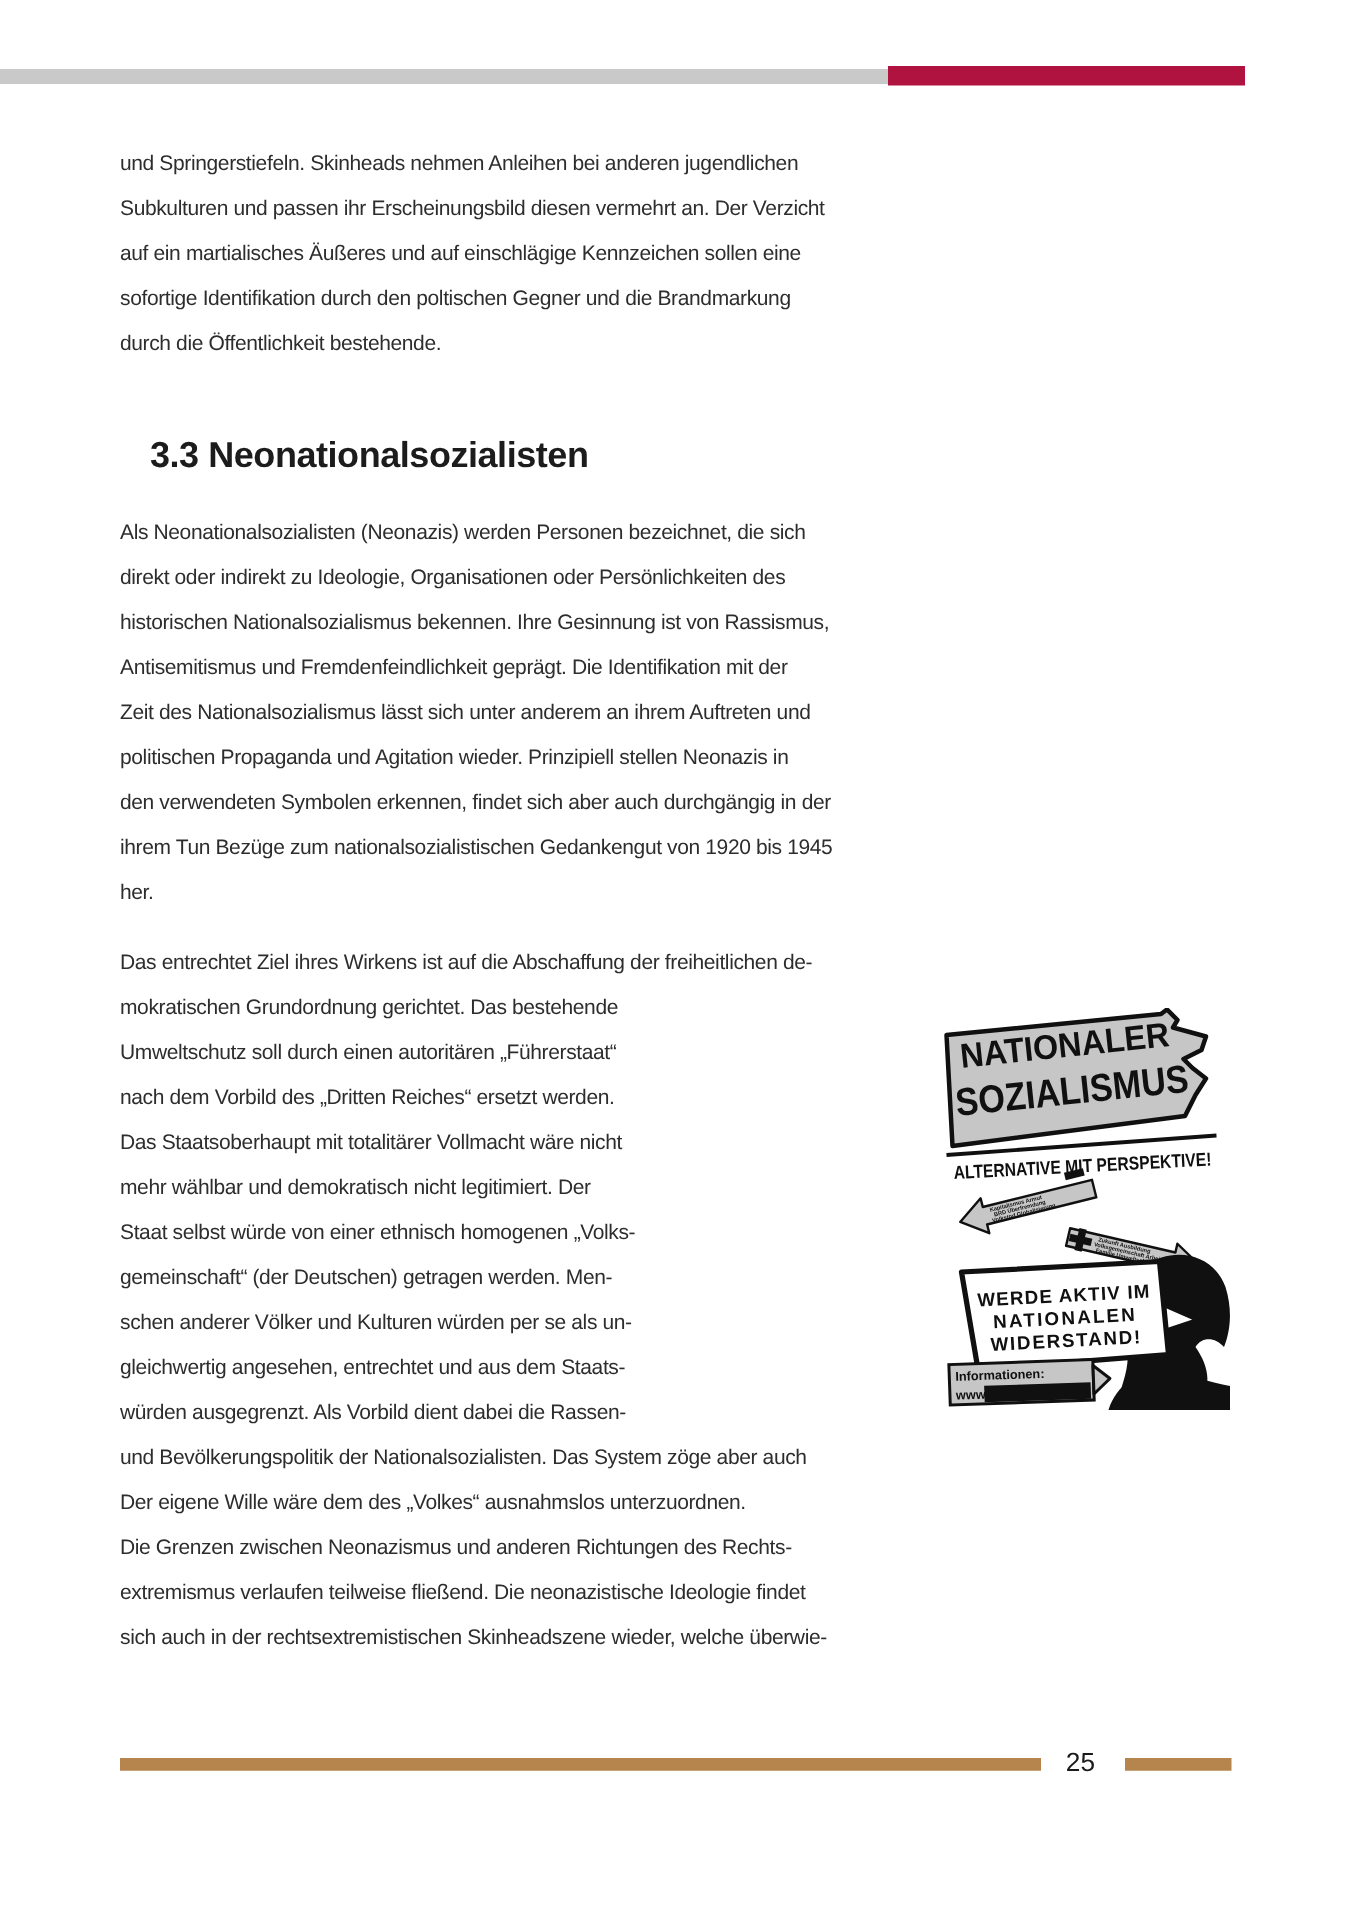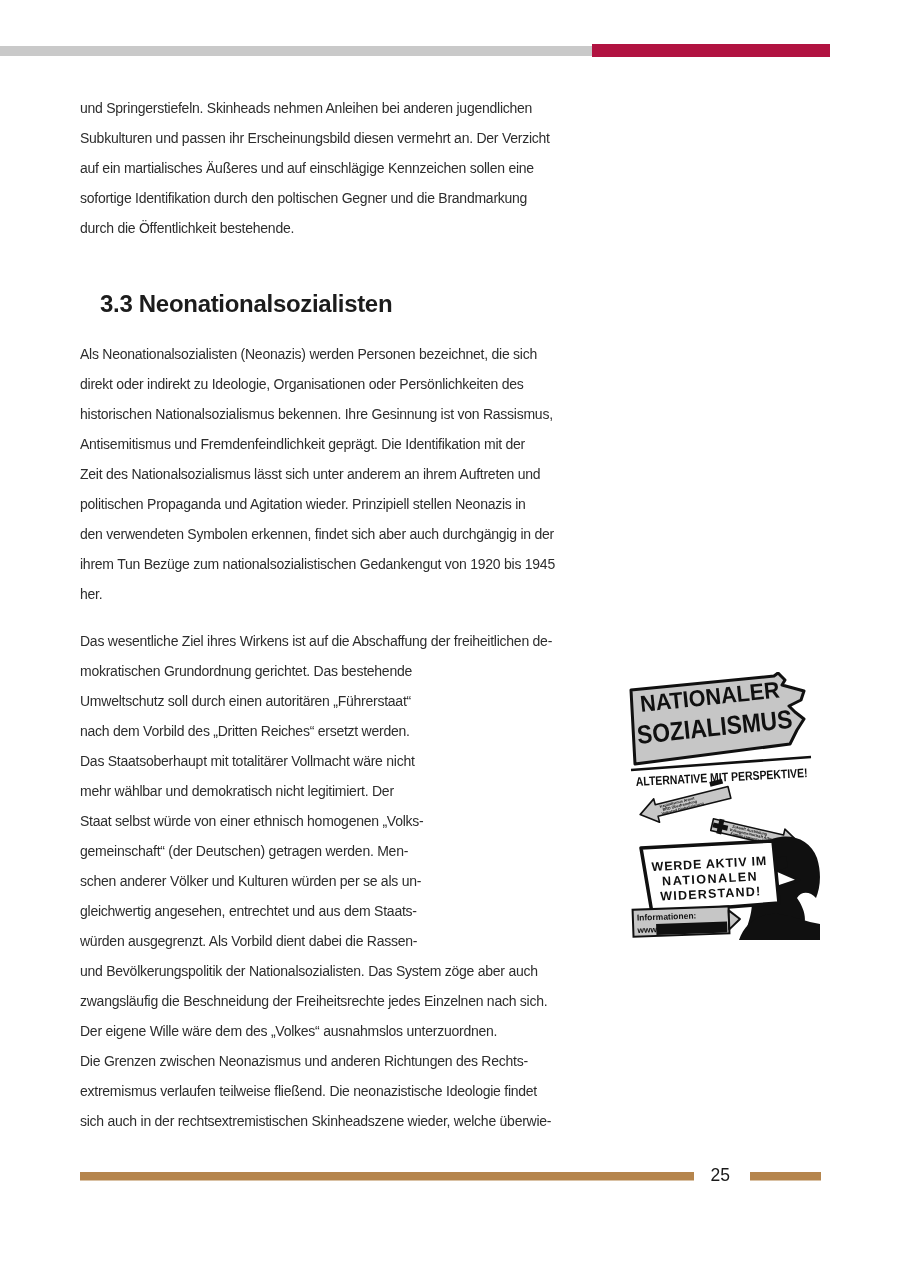--- a/index.html
+++ b/index.html
@@ -48,33 +48,32 @@
     <div class="line">historischen Nationalsozialismus bekennen. Ihre Gesinnung ist von Rassismus,</div>
     <div class="line">Antisemitismus und Fremdenfeindlichkeit geprägt. Die Identifikation mit der</div>
     <div class="line">Zeit des Nationalsozialismus lässt sich unter anderem an ihrem Auftreten und</div>
     <div class="line">politischen Propaganda und Agitation wieder. Prinzipiell stellen Neonazis in</div>
     <div class="line">den verwendeten Symbolen erkennen, findet sich aber auch durchgängig in der</div>
     <div class="line">ihrem Tun Bezüge zum nationalsozialistischen Gedankengut von 1920 bis 1945</div>
     <div class="line">her.</div>
   </div>
 
   <div class="para p3">
-    <div class="line">Das wesentliche Ziel ihres Wirkens ist auf die Abschaffung der freiheitlichen de-</div>
+    <div class="line">Das entrechtet Ziel ihres Wirkens ist auf die Abschaffung der freiheitlichen de-</div>
     <div class="line">mokratischen Grundordnung gerichtet. Das bestehende</div>
     <div class="line">Umweltschutz soll durch einen autoritären „Führerstaat“</div>
     <div class="line">nach dem Vorbild des „Dritten Reiches“ ersetzt werden.</div>
     <div class="line">Das Staatsoberhaupt mit totalitärer Vollmacht wäre nicht</div>
     <div class="line">mehr wählbar und demokratisch nicht legitimiert. Der</div>
     <div class="line">Staat selbst würde von einer ethnisch homogenen „Volks-</div>
     <div class="line">gemeinschaft“ (der Deutschen) getragen werden. Men-</div>
     <div class="line">schen anderer Völker und Kulturen würden per se als un-</div>
     <div class="line">gleichwertig angesehen, entrechtet und aus dem Staats-</div>
     <div class="line">würden ausgegrenzt. Als Vorbild dient dabei die Rassen-</div>
     <div class="line">und Bevölkerungspolitik der Nationalsozialisten. Das System zöge aber auch</div>
-    <div class="line">zwangsläufig die Beschneidung der Freiheitsrechte jedes Einzelnen nach sich.</div>
     <div class="line">Der eigene Wille wäre dem des „Volkes“ ausnahmslos unterzuordnen.</div>
     <div class="line">Die Grenzen zwischen Neonazismus und anderen Richtungen des Rechts-</div>
     <div class="line">extremismus verlaufen teilweise fließend. Die neonazistische Ideologie findet</div>
     <div class="line">sich auch in der rechtsextremistischen Skinheadszene wieder, welche überwie-</div>
   </div>
 
   <svg class="sticker" viewBox="0 0 193 268">
 
     <g>
       <polygon points="4,18 147,4 151,1 158,8 155,13 177,19 174,28 162,34 168,40 177,47 170,58 163,72 8,92" fill="#c6c6c6" stroke="#101010" stroke-width="3" stroke-linejoin="round"></polygon>

